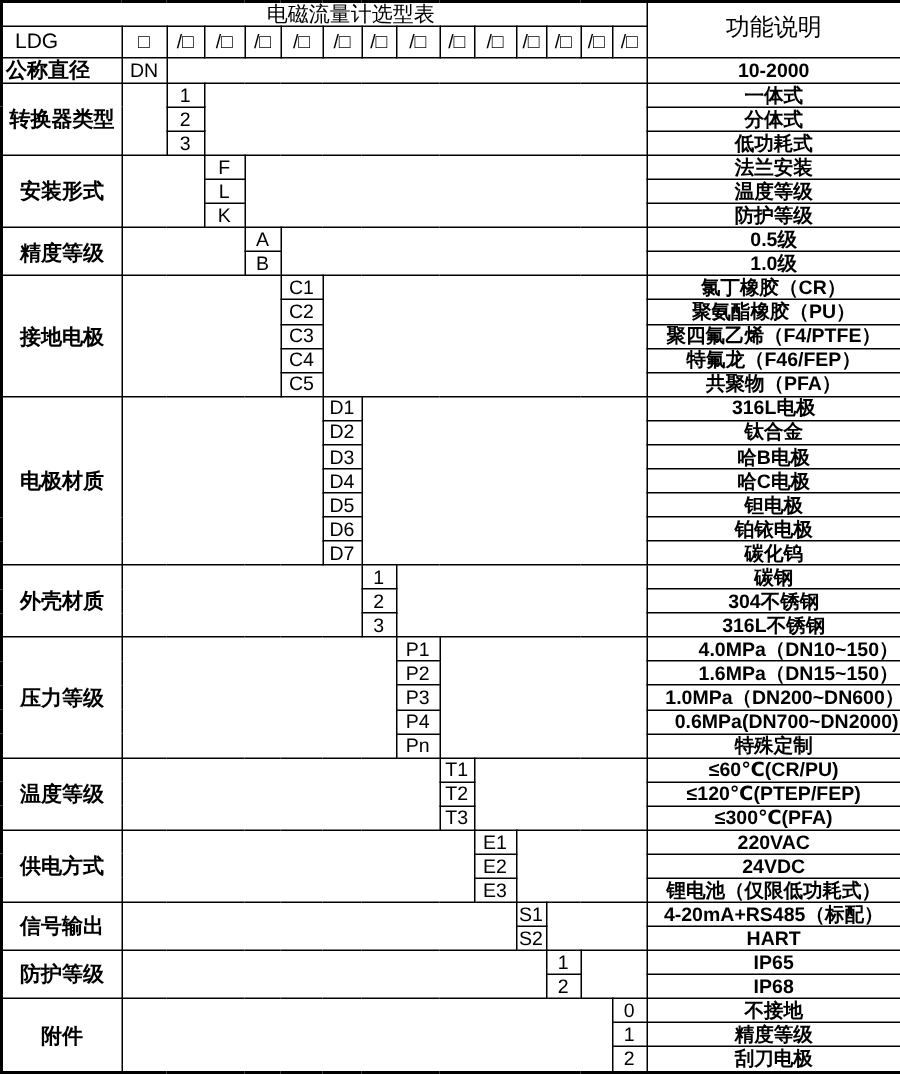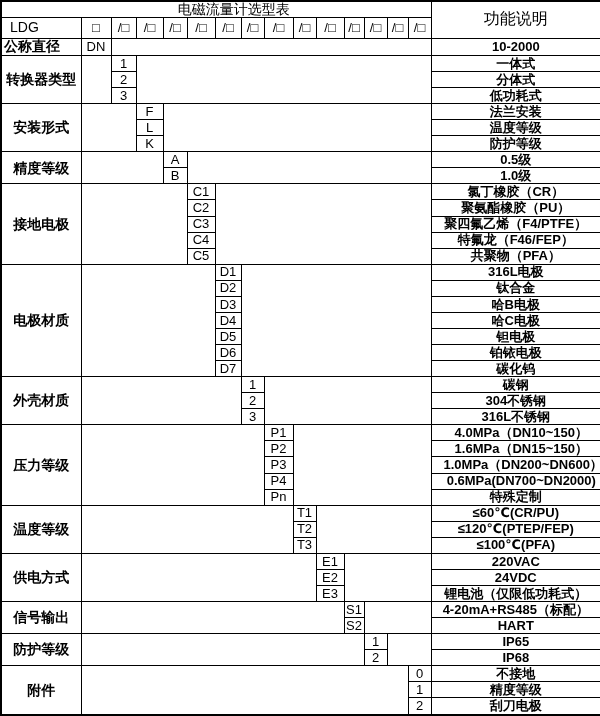--- a/index.html
+++ b/index.html
@@ -14,21 +14,21 @@
   }
   tr.title-row{height:15px;}
   tr.ldg-row{height:21px;}
   td.title{font-size:14px;font-weight:normal;padding-left:36px;}
   td.desc-head{font-size:16px;}
   td.lbl{font-size:14px;font-weight:bold;}
   td.lbl.al{text-align:left;padding-left:2px;}
   td.ldg{text-align:left;padding-left:8px;font-size:14px;}
   td.code{font-size:13px;}
   td.desc{font-size:13px;font-weight:bold;}
-  td.desc.al{text-align:center;padding-left:12px;}
+  td.desc.al{text-align:right;padding-left:12px;}
   td.sp{border:1px solid #000;}
 </style>
 </head>
 <body>
 
 <table class="sel">
   <colgroup>
     <col style="width:80px">
       <col style="width:30px">
       <col style="width:25px">
@@ -223,21 +223,21 @@
     <td class="code">T1</td>
     <td class="sp" rowspan="3" colspan="5"></td>
     <td class="desc">≤60℃(CR/PU)</td>
   </tr>
   <tr>
     <td class="code">T2</td>
     <td class="desc">≤120℃(PTEP/FEP)</td>
   </tr>
   <tr>
     <td class="code">T3</td>
-    <td class="desc">≤100℃(PFA)</td>
+    <td class="desc">≤300℃(PFA)</td>
   </tr>
 
   <tr>
     <td class="lbl" rowspan="3">供电方式</td>
     <td class="sp" rowspan="3" colspan="9"></td>
     <td class="code">E1</td>
     <td class="sp" rowspan="3" colspan="4"></td>
     <td class="desc">220VAC</td>
   </tr>
   <tr>

